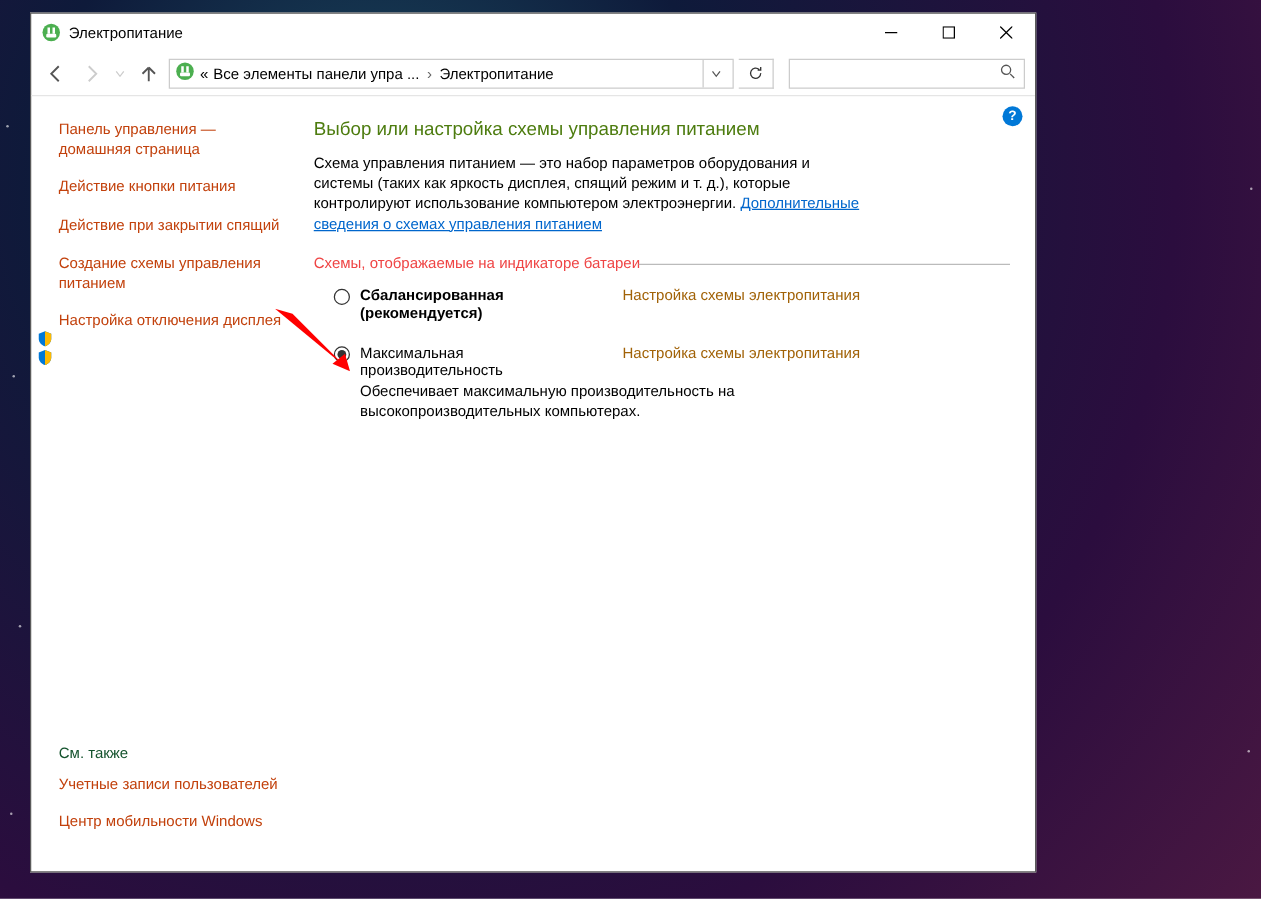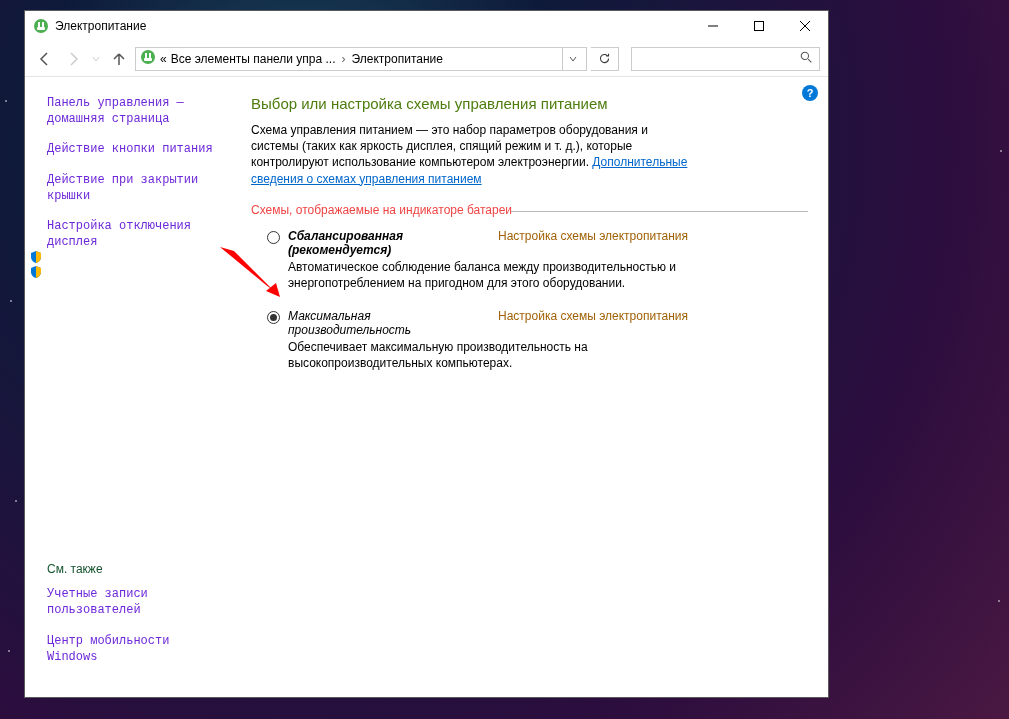--- a/index.html
+++ b/index.html
@@ -60,21 +60,21 @@
 .search-box { flex: 1; height: 24px; border: 1px solid #ccc; margin-left: 8px; display: flex; align-items: center; padding: 0 6px; }
 .search-box input { border: none; outline: none; flex: 1; font-size: 12px; }
 .search-box .sicon { color: #555; }
 
 .content { flex: 1; display: flex; position: relative; }
 .sidebar {
   width: 210px;
   padding: 18px 10px 10px 22px;
   font-size: 12px;
 }
-.sidebar .link { color: #6d28d9; text-decoration: none; display: block; line-height: 1.35; margin-bottom: 14px; cursor: pointer; font-family: Liberation Mono, monospace; }
+.sidebar .link { color: #c2410c; text-decoration: none; display: block; line-height: 1.35; margin-bottom: 14px; cursor: pointer; }
 .sidebar .with-icon { display: flex; align-items: flex-end; gap: 4px; margin-left: -18px; padding-left: 0; }
 .sidebar .with-icon .sicon-dot { width: 14px; height: 14px; flex-shrink: 0; margin-top: 1px; }
 .sidebar .see-also-hdr { color: #14532d; margin-bottom: 10px; }
 .sidebar-bottom { position: absolute; bottom: 18px; left: 22px; width: 180px; }
 
 .main {
   flex: 1;
   padding: 18px 140px 10px 16px;
   position: relative;
 }
@@ -83,21 +83,21 @@
 .main .desc { font-size: 12px; color: #000; line-height: 1.35; }
 .main .info-link { color: #0066cc; text-decoration: underline; cursor: pointer; }
 
 .fieldset-label { font-size: 12px; color: #ef4444; margin-top: 16px; position: relative; }
 .fieldset-line { border-top: 1px solid #bbb; position: absolute; left: 260px; right: -120px; top: 8px; }
 .scheme { margin-top: 12px; padding-left: 16px; display: flex; align-items: flex-start; }
 .radio { width: 13px; height: 13px; border: 1px solid #333; border-radius: 50%; margin-right: 8px; margin-top: 2px; position: relative; cursor: pointer; flex-shrink: 0; }
 .radio.checked::after { content: ""; position: absolute; left: 2px; top: 2px; width: 7px; height: 7px; background: #333; border-radius: 50%; }
 .scheme-body { flex: 1; }
 .scheme-head { display: flex; justify-content: space-between; align-items: baseline; }
-.scheme-name { font-weight: bold; font-size: 12px; font-style: italic; }
+.scheme-name { font-weight: bold; font-size: 12px; }
 .scheme-link { color: #a16207; font-size: 12px; cursor: pointer; white-space: nowrap; margin-left: 20px; }
 .scheme-desc { font-size: 12px; color: #000; margin-top: 2px; line-height: 1.35; max-width: 500px; }
 
 .red-arrow { position: absolute; left: 195px; top: 170px; width: 60px; height: 50px; pointer-events: none; }
 
 .plug-icon { width: 16px; height: 16px; }
 </style>
 </head>
 <body>
 
@@ -197,21 +197,22 @@
           </svg>
       </span>
     </div>
   </div>
 
   <div class="content">
 
     <div class="sidebar">
       <a class="link">Панель управления — домашняя страница</a>
       <a class="link">Действие кнопки питания</a>
-      <a class="link">Действие при закрытии крышки</a>
+      <a class="link">Действие при закрытии спящий</a>
+      <a class="link">Создание схемы управления питанием</a>
       <div class="with-icon">
         <span class="sicon-dot">
           <svg width="14" height="14" viewBox="0 0 14 14">
               <path d="M7 1 L12 3 L12 7 C12 10 9.5 12.5 7 13 C4.5 12.5 2 10 2 7 L2 3 Z" fill="#0078d7"></path>
               <path d="M7 1 L12 3 L12 7 C12 10 9.5 12.5 7 13 L7 1 Z" fill="#ffb900"></path>
             </svg>
         </span>
         <a class="link" style="margin-bottom:14px">Настройка отключения дисплея</a>
       </div>
       <div class="with-icon">
@@ -243,21 +244,20 @@
         <span class="fieldset-line"></span>
       </div>
 
       <div class="scheme">
         <span class="radio"></span>
         <div class="scheme-body">
           <div class="scheme-head">
             <span class="scheme-name">Сбалансированная (рекомендуется)</span>
             <a class="scheme-link">Настройка схемы электропитания</a>
           </div>
-          <div class="scheme-desc">Автоматическое соблюдение баланса между производительностью и энергопотреблением на пригодном для этого оборудовании.</div>
         </div>
       </div>
 
       <div class="scheme" style="margin-top:18px">
         <span class="radio checked"></span>
         <div class="scheme-body">
           <div class="scheme-head">
             <span class="scheme-name" style="font-weight:normal">Максимальная производительность</span>
             <a class="scheme-link">Настройка схемы электропитания</a>
           </div>

